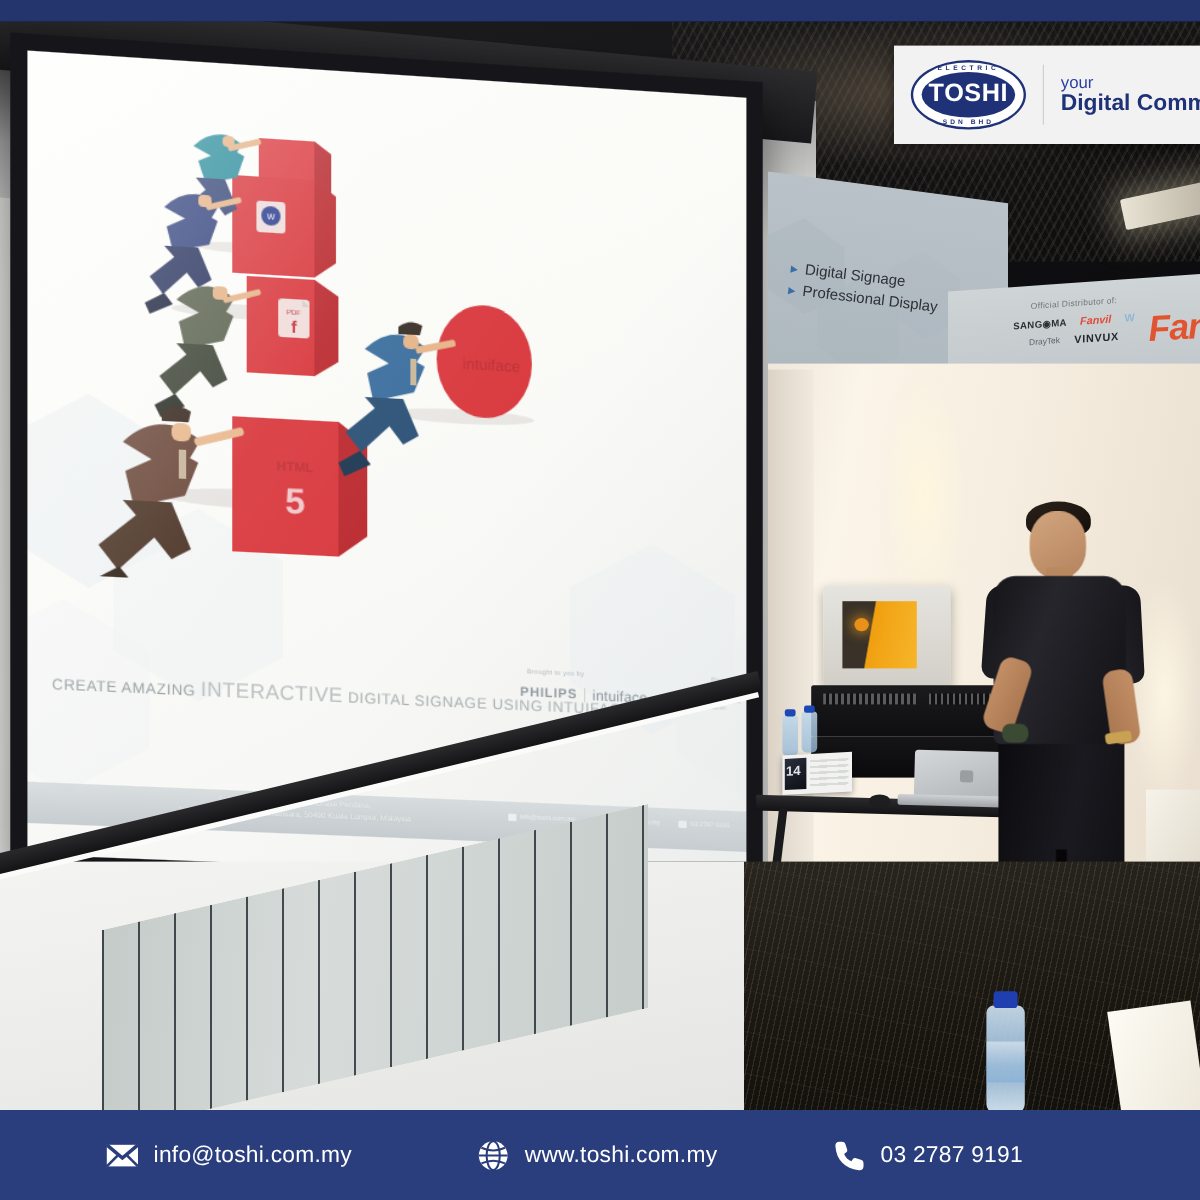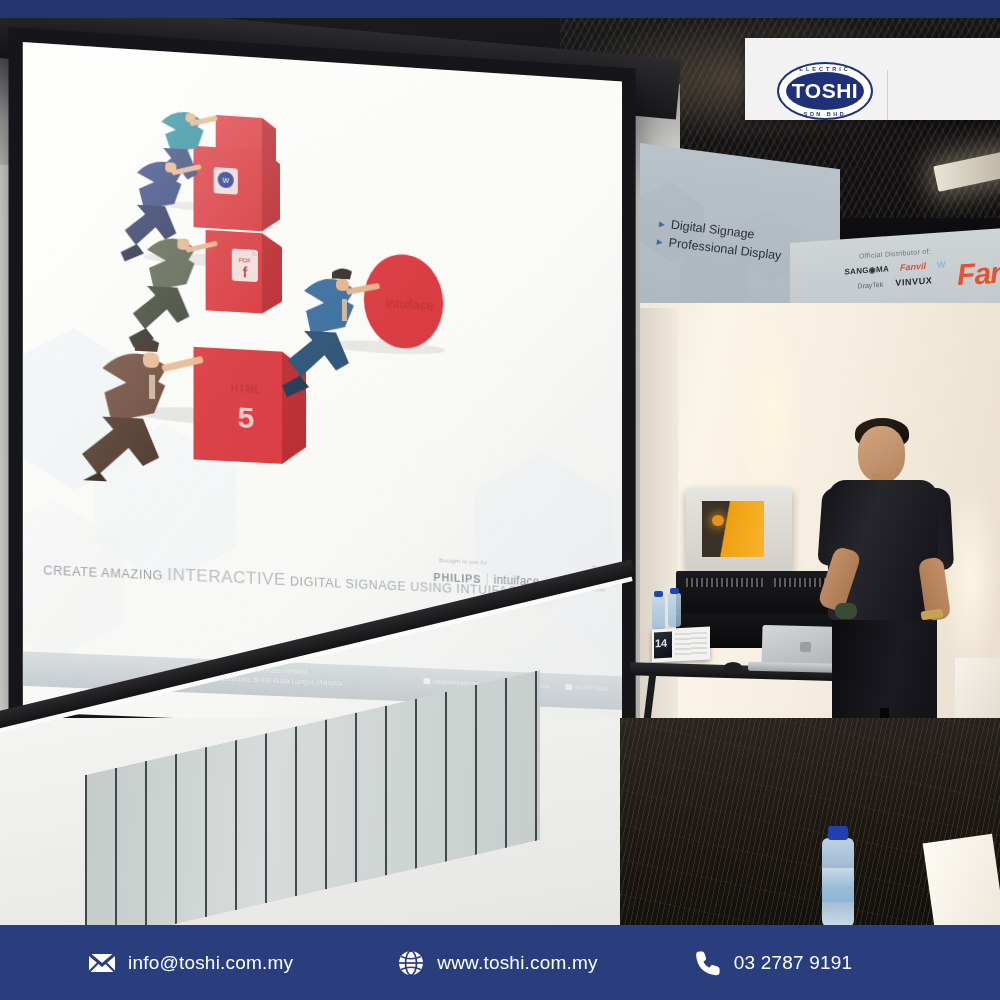--- a/index.html
+++ b/index.html
@@ -246,21 +246,21 @@
   .slats { position:absolute; left:85px; top:757px; width:455px; height:170px;
     background:linear-gradient(95deg,#c4cbc9,#d7dcda 40%,#c6cdcb);
     transform:skewY(-13deg); transform-origin:left top;
     -webkit-mask-image:linear-gradient(90deg,#000 0 100%); }
   .slats-lines { position:absolute; inset:0;
     background:repeating-linear-gradient(90deg, rgba(40,48,52,.85) 0 2px, rgba(0,0,0,0) 2px 30px); }
 
   
   .banner { position:absolute; right:0; top:38px; width:255px; height:82px;
     background:#f2f2f2; z-index:50;
-    box-shadow:0 2px 10px rgba(0,0,0,.5); display:flex; align-items:flex-end;padding-left:18px; }
+    box-shadow:0 2px 10px rgba(0,0,0,.5); display:flex; align-items:center; }
   .banner-logo { width:96px; height:58px; margin-left:14px; position:relative;
     flex:0 0 auto; }
   .oval-o { position:absolute; inset:0; border:2px solid #1f3278; border-radius:50%;
     background:#fff; }
   .oval-i { position:absolute; left:9px; top:10px; right:9px; bottom:10px;
     background:#1f3278; border-radius:50%; }
   .oval-arc-top { position:absolute; left:0; right:0; top:4px; text-align:center;
     font-size:5.5px; letter-spacing:3px; color:#1f3278; font-weight:bold; }
   .oval-arc-bot { position:absolute; left:0; right:0; bottom:3px; text-align:center;
     font-size:5.5px; letter-spacing:2.5px; color:#1f3278; font-weight:bold; }
@@ -561,20 +561,24 @@
 
   <div class="banner">
     <div class="banner-logo">
       <div class="oval-o"></div>
       <div class="oval-arc-top">ELECTRIC</div>
       <div class="oval-i"></div>
       <div class="oval-name">TOSHI</div>
       <div class="oval-arc-bot">SDN   BHD</div>
     </div>
     <div class="banner-div"></div>
+    <div class="banner-text">
+      <div class="l1">your</div>
+      <div class="l2">Digital Comm</div>
+    </div>
   </div>
 
   <div class="footer">
 
     <div class="fitem fi1">
       <svg class="ic" viewBox="0 0 28 28">
         <rect x="1" y="5" width="26" height="18" fill="#ffffff"></rect>
         <polyline points="1,5 14,16 27,5" fill="none" stroke="#2a3d7c" stroke-width="3"></polyline>
         <polyline points="1,23 10,14" fill="none" stroke="#2a3d7c" stroke-width="2.2"></polyline>
         <polyline points="27,23 18,14" fill="none" stroke="#2a3d7c" stroke-width="2.2"></polyline>

